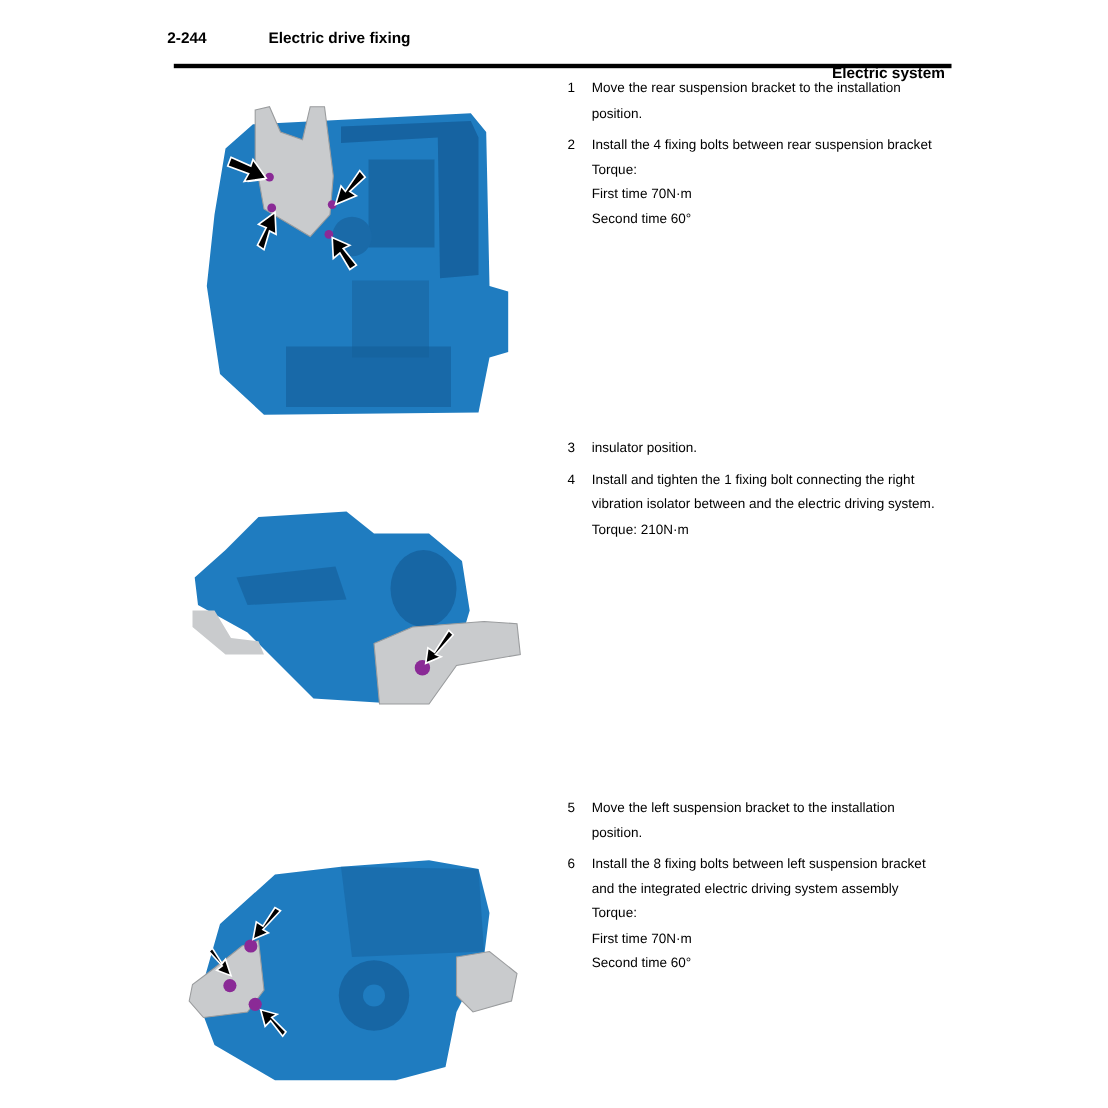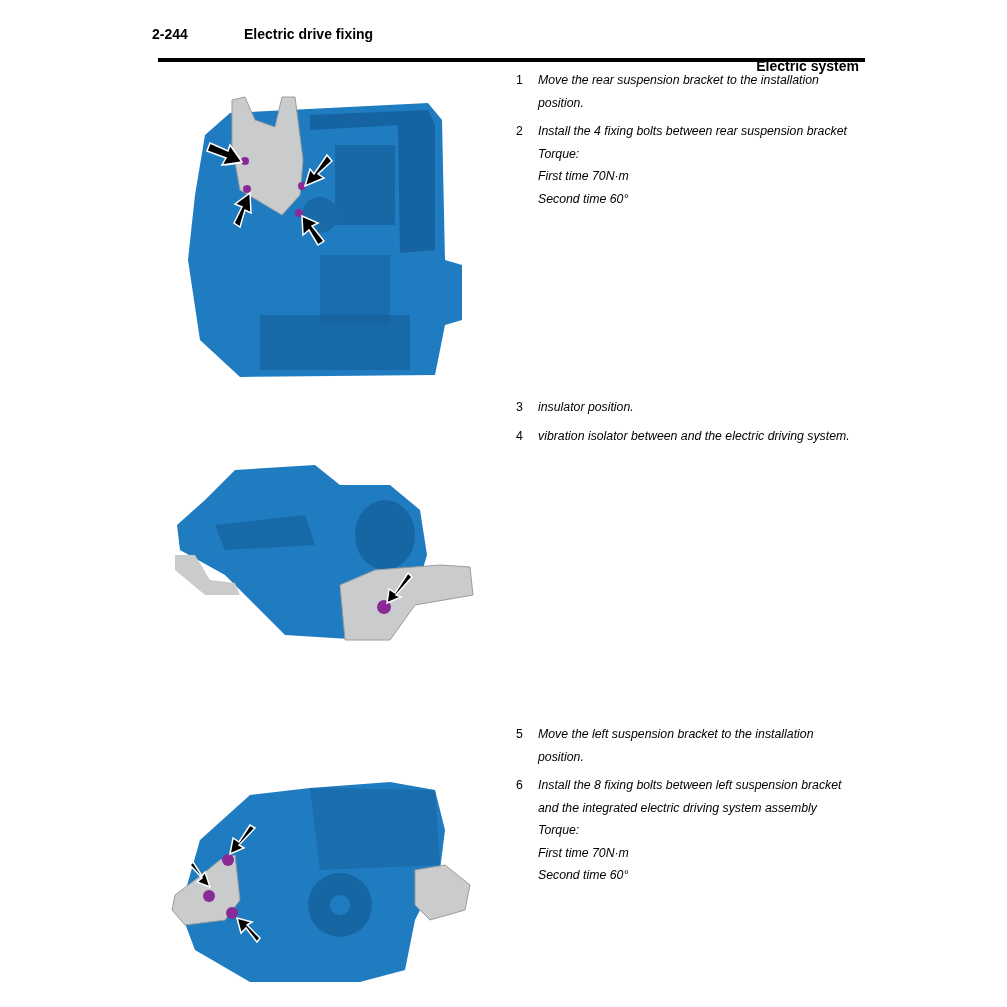--- a/index.html
+++ b/index.html
@@ -7,21 +7,21 @@
          font-family:"Liberation Sans", sans-serif; color:#000; }
   .header { position:absolute; left:152px; top:26px; width:707px; height:22px; font-size:14px;font-weight:bold; }
   .page-num { position:absolute; left:0; top:0; }
   .section-title { position:absolute; left:92px; top:0; }
   .chapter-title { position:absolute; right:0; top:0;margin-top:32px; }
   .header-rule { position:absolute; left:158px; top:58px; width:707px; height:4px; background:#000; }
   .figure { position:absolute; }
   .steps { position:absolute; left:516px; width:360px; font-size:12.3px; }
   .step { display:flex; margin-bottom:6px; }
   .step-num { width:22px; flex:0 0 22px; line-height:22.5px; }
-  .step-body { flex:1; line-height:22.5px;font-style:italic; }
+  .step-body { flex:1; line-height:22.5px; }
   .step-line { display:block; }
 </style>
 </head>
 <body>
 
 <div class="header">
   <span class="page-num">2-244</span>
   <span class="section-title">Electric drive fixing</span>
   <span class="chapter-title">Electric system</span>
 </div>
@@ -84,21 +84,23 @@
 <div class="steps" style="top:396px;">
   <div class="step">
     <span class="step-num">3</span>
     <span class="step-body">
       <span class="step-line">insulator position.</span>
     </span>
   </div>
   <div class="step">
     <span class="step-num">4</span>
     <span class="step-body">
+      <span class="step-line">Install and tighten the 1 fixing bolt connecting the right</span>
       <span class="step-line">vibration isolator between and the electric driving system.</span>
+      <span class="step-line">Torque: 210N·m</span>
     </span>
   </div>
 </div>
 
 <div class="figure" style="left:160px; top:770px; width:320px; height:225px;">
   <svg width="320" height="225" viewBox="0 0 320 225">
     <path d="M40 70 L90 25 L150 18 L230 12 L275 20 L285 60 L280 100 L255 150 L245 200 L200 212 L90 212 L35 180 L20 140 Z" fill="#1f7cc0"></path>
     <path d="M150 18 L275 20 L280 95 L160 100 Z" fill="#145d98" opacity="0.45"></path>
     <circle cx="180" cy="135" r="32" fill="#145d98" opacity="0.7"></circle>
     <circle cx="180" cy="135" r="10" fill="#1f7cc0"></circle>

